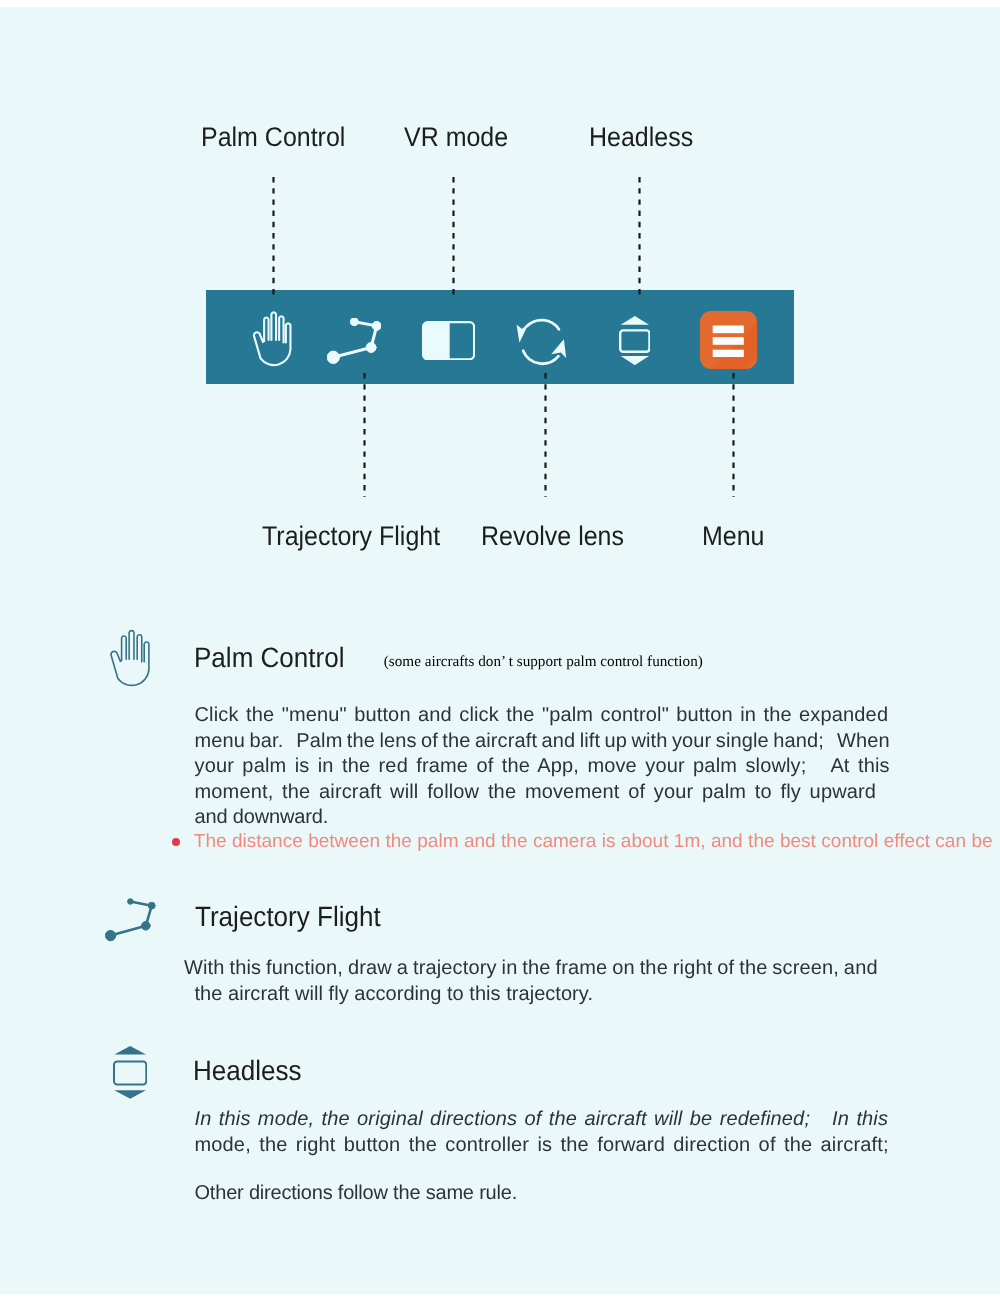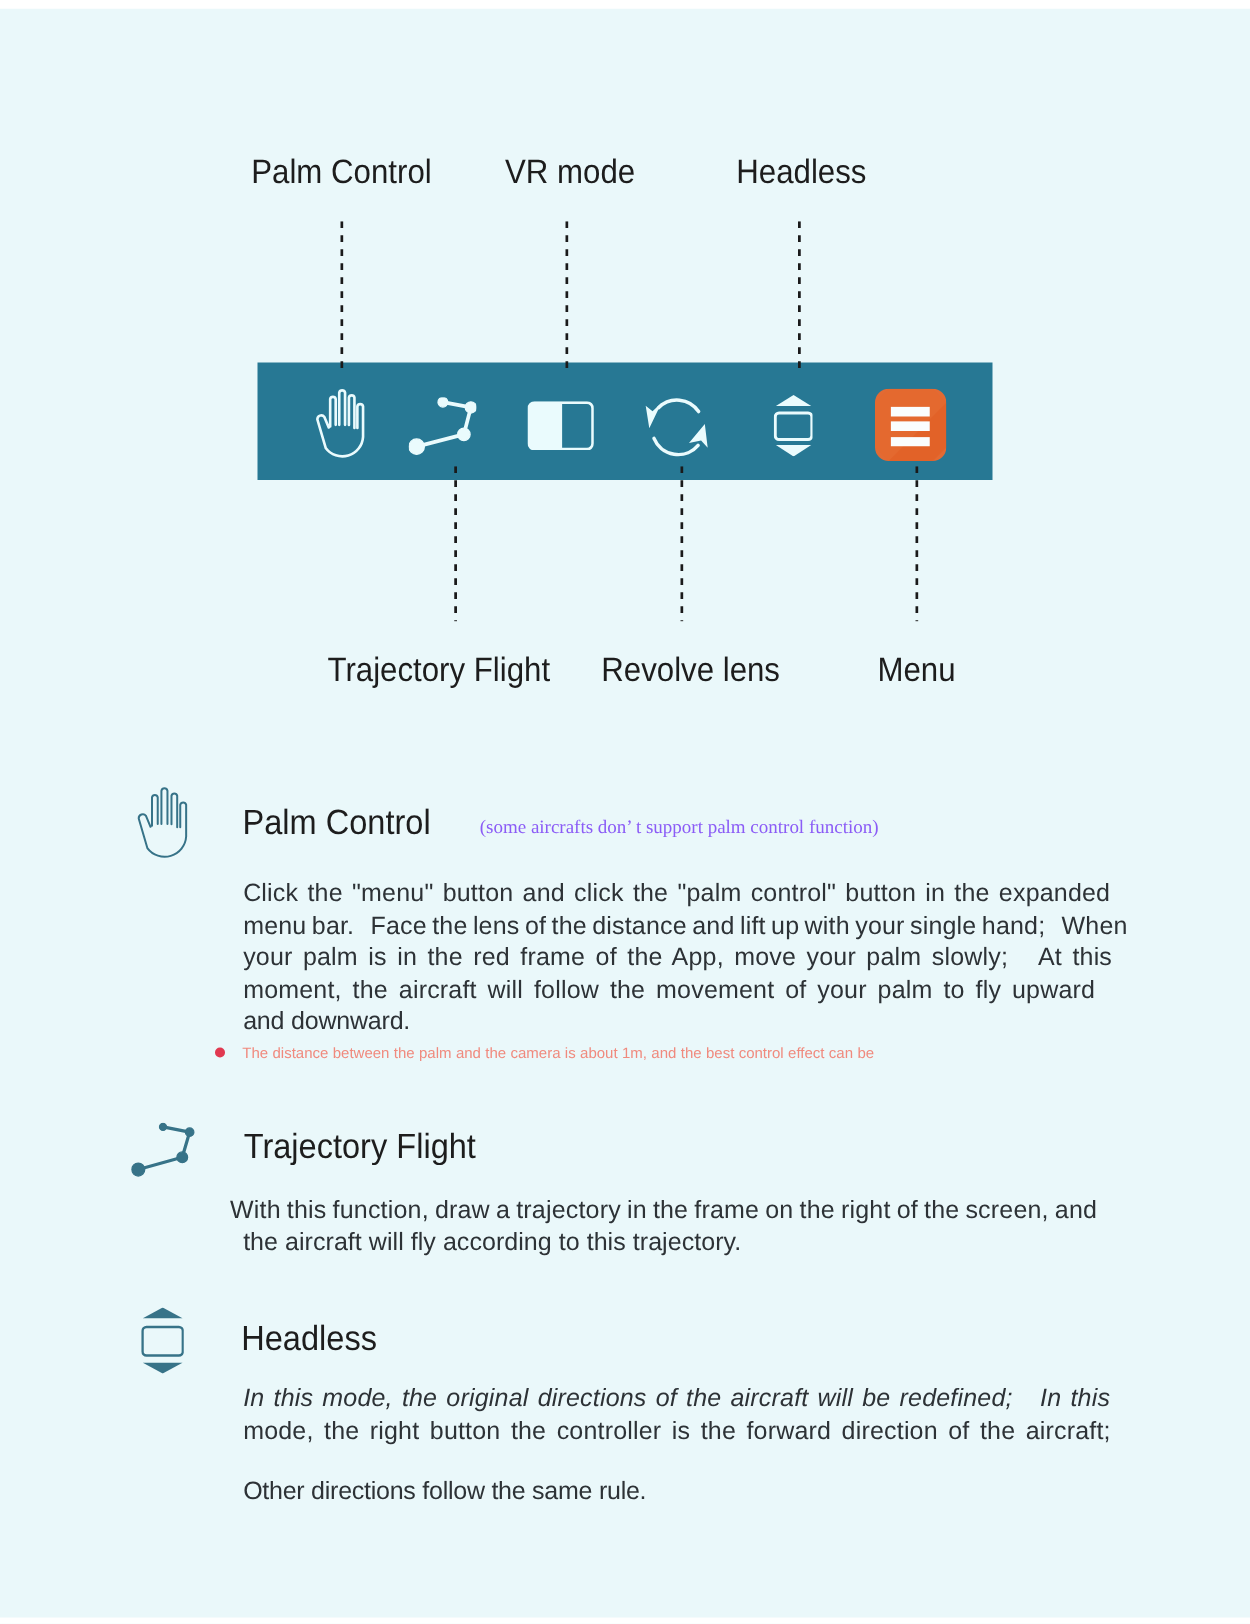--- a/index.html
+++ b/index.html
@@ -18,23 +18,23 @@
   .tb-icon{position:absolute;}
   .callout{position:absolute;font-size:27px;color:#1d1d1d;white-space:nowrap;
            line-height:27px;transform:scaleX(0.925);transform-origin:0 0;}
   .dash{position:absolute;z-index:5;}
 
   
   .sec-icon{position:absolute;}
   .sec-head{position:absolute;font-size:28px;color:#1d1d1d;white-space:nowrap;
             line-height:28px;transform:scaleX(0.93);transform-origin:0 0;}
   .sec-note{position:absolute;font-family:"Liberation Serif", serif;font-size:15.2px;
-            color:#8b5cf6;white-space:pre;line-height:15.2px;}
+            color:#000000;white-space:pre;line-height:15.2px;}
   .bline{position:absolute;font-size:20px;color:#2d3236;white-space:pre;line-height:20px;letter-spacing:0.15px;}
-  .redline{position:absolute;font-size:12px;color:#f08a7e;white-space:pre;line-height:16.5px;}
+  .redline{position:absolute;font-size:19px;color:#f08a7e;white-space:pre;line-height:16.5px;}
   .bullet{position:absolute;width:7.9px;height:7.9px;border-radius:50%;background:#e13950;}
 </style>
 </head>
 <body>
 
 <div id="page"></div>
 
 <div id="diagram">
 
   <div class="callout" style="left:201px;top:124px;">Palm Control</div>
@@ -140,21 +140,21 @@
                  M 27.15 30.0 L 27.15 8.05 A 2.25 2.25 0 0 1 31.55 8.05 L 31.55 32.4
                  M 33.90 32.4 L 33.90 15.1 A 2.35 2.35 0 0 1 38.45 15.1 L 38.45 39.5
                  A 16.6 16.6 0 0 1 8.55 48.4 L 1.9 25.6
                  A 3.1 3.1 0 0 1 7.5 23.6 L 11.0 32.0" fill="none" stroke="#377388" stroke-width="1.55" stroke-linecap="round" stroke-linejoin="round"></path>
   </svg>
 </div>
 <div class="sec-head" style="left:193.5px;top:644px;">Palm Control</div>
 <div class="sec-note" style="left:383.8px;top:653.6px;">(some aircrafts don’ t support palm control function)</div>
 
 <div class="bline" style="left:194.5px;top:705.3px;word-spacing:1.69px;">Click the "menu" button and click the "palm control" button in the expanded</div>
-<div class="bline" style="left:194.5px;top:730.8px;word-spacing:-1.39px;">menu bar.   Face the lens of the distance and lift up with your single hand;   When</div>
+<div class="bline" style="left:194.5px;top:730.8px;word-spacing:-1.39px;">menu bar.   Palm the lens of the aircraft and lift up with your single hand;   When</div>
 <div class="bline" style="left:194.5px;top:756.3px;word-spacing:2.64px;">your palm is in the red frame of the App, move your palm slowly;   At this</div>
 <div class="bline" style="left:194.5px;top:781.8px;word-spacing:3.01px;">moment, the aircraft will follow the movement of your palm to fly upward</div>
 <div class="bline" style="left:194.5px;top:807.3px;letter-spacing:-0.16px;">and downward.</div>
 
 <div class="bullet" style="left:172.2px;top:837.9px;"></div>
 <div class="redline" style="left:193.8px;top:834.2px;word-spacing:0.16px;">The distance between the palm and the camera is about 1m, and the best control effect can be</div>
 
 <div class="sec-icon" style="left:105px;top:898px;">
   <svg width="52" height="44" viewBox="0 0 52 44" aria-hidden="true">
     <g stroke="#377388" fill="#377388" stroke-linecap="round" stroke-linejoin="round">

